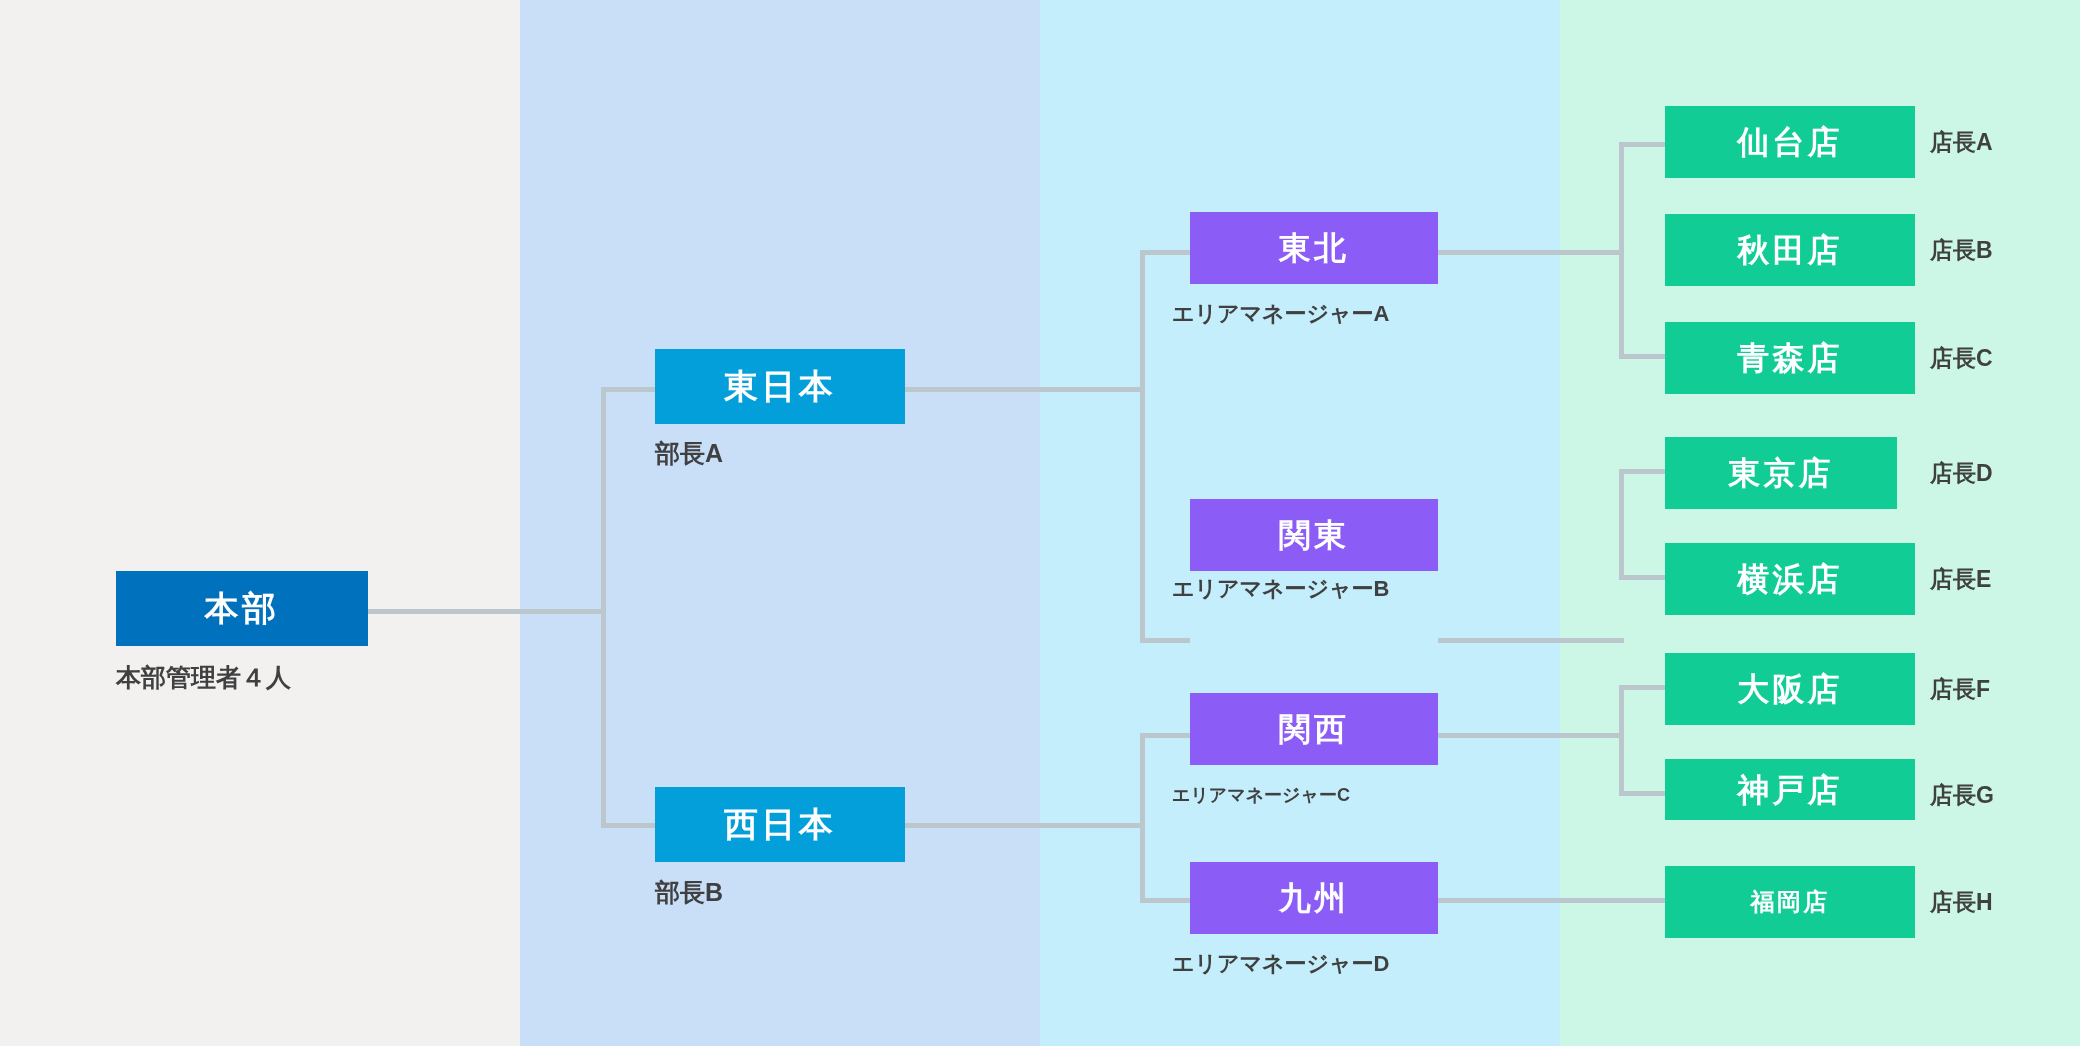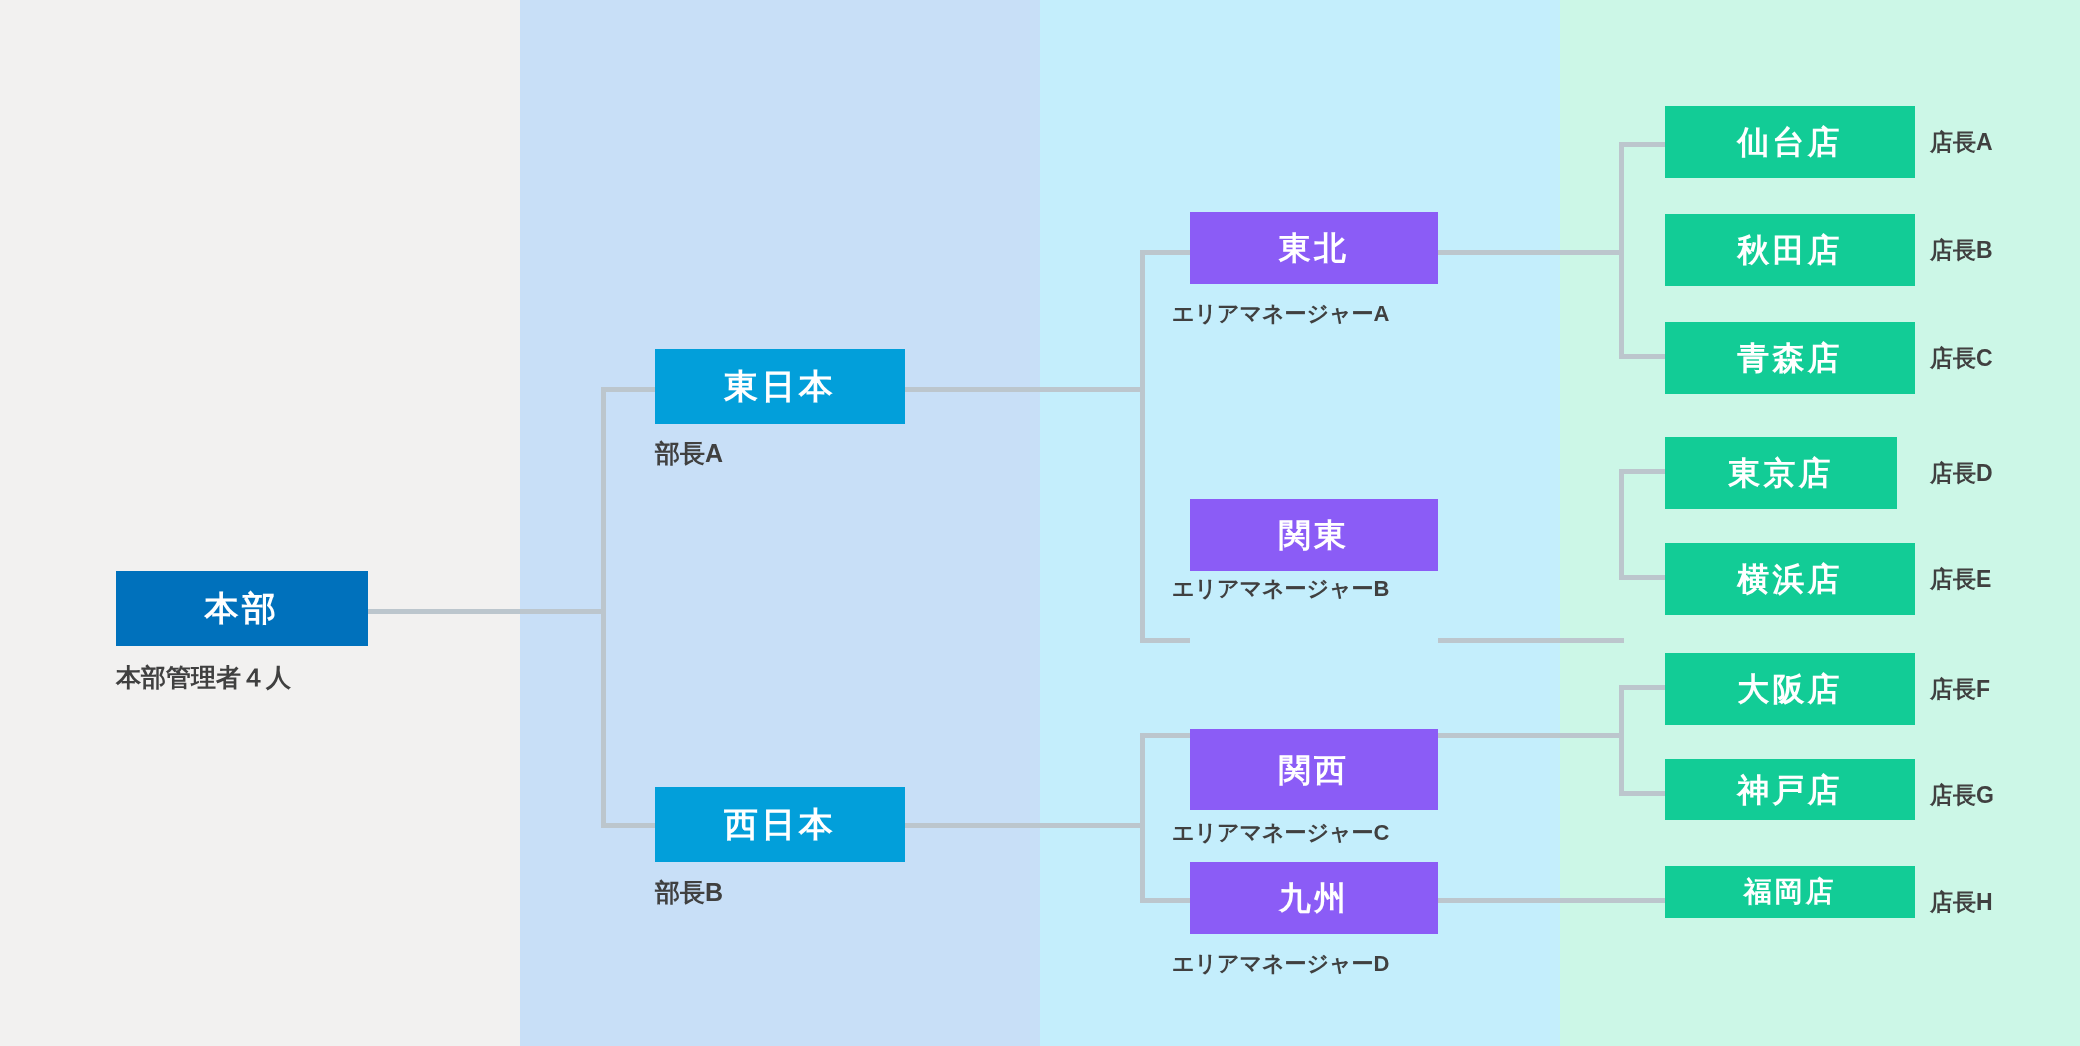--- a/index.html
+++ b/index.html
@@ -130,22 +130,22 @@
     <div class="box box-area" style="left:1190px; top:212px; width:248px; height:72px; font-size:32px;">東北</div>
     <div class="sub sub-below" style="left:1172px; top:303px; width:284px; font-size:22px;">エリアマネージャーA</div>
   </div>
 
   <div class="node">
     <div class="box box-area" style="left:1190px; top:499px; width:248px; height:72px; font-size:32px;">関東</div>
     <div class="sub sub-below" style="left:1172px; top:578px; width:284px; font-size:22px;">エリアマネージャーB</div>
   </div>
 
   <div class="node">
-    <div class="box box-area" style="left:1190px; top:729px; width:248px; height:81px; font-size:32px;">関西</div>
-    <div class="sub sub-below" style="left:1172px; top:786px; width:284px; font-size:22px;margin-top:36px;">エリアマネージャーC</div>
+    <div class="box box-area" style="left:1190px; top:693px; width:248px; height:72px; font-size:32px;">関西</div>
+    <div class="sub sub-below" style="left:1172px; top:786px; width:284px; font-size:18px;">エリアマネージャーC</div>
   </div>
 
   <div class="node">
     <div class="box box-area" style="left:1190px; top:862px; width:248px; height:72px; font-size:32px;">九州</div>
     <div class="sub sub-below" style="left:1172px; top:953px; width:284px; font-size:22px;">エリアマネージャーD</div>
   </div>
 
   <div class="node">
     <div class="box box-store" style="left:1665px; top:106px; width:250px; height:72px; font-size:32px;">仙台店</div>
     <div class="sub sub-right" style="left:1930px; top:131px; font-size:23px;">店長A</div>
@@ -175,17 +175,17 @@
     <div class="box box-store" style="left:1665px; top:653px; width:250px; height:72px; font-size:32px;">大阪店</div>
     <div class="sub sub-right" style="left:1930px; top:678px; font-size:23px;">店長F</div>
   </div>
 
   <div class="node">
     <div class="box box-store" style="left:1665px; top:759px; width:250px; height:61px; font-size:32px;">神戸店</div>
     <div class="sub sub-right" style="left:1930px; top:784px; font-size:23px;">店長G</div>
   </div>
 
   <div class="node">
-    <div class="box box-store" style="left:1665px; top:866px; width:250px; height:52px; font-size:28px;">福岡店</div>
+    <div class="box box-store" style="left:1665px; top:866px; width:250px; height:72px; font-size:24px;">福岡店</div>
     <div class="sub sub-right" style="left:1930px; top:891px; font-size:23px;">店長H</div>
   </div>
 
 </div>
 
 </body></html>

